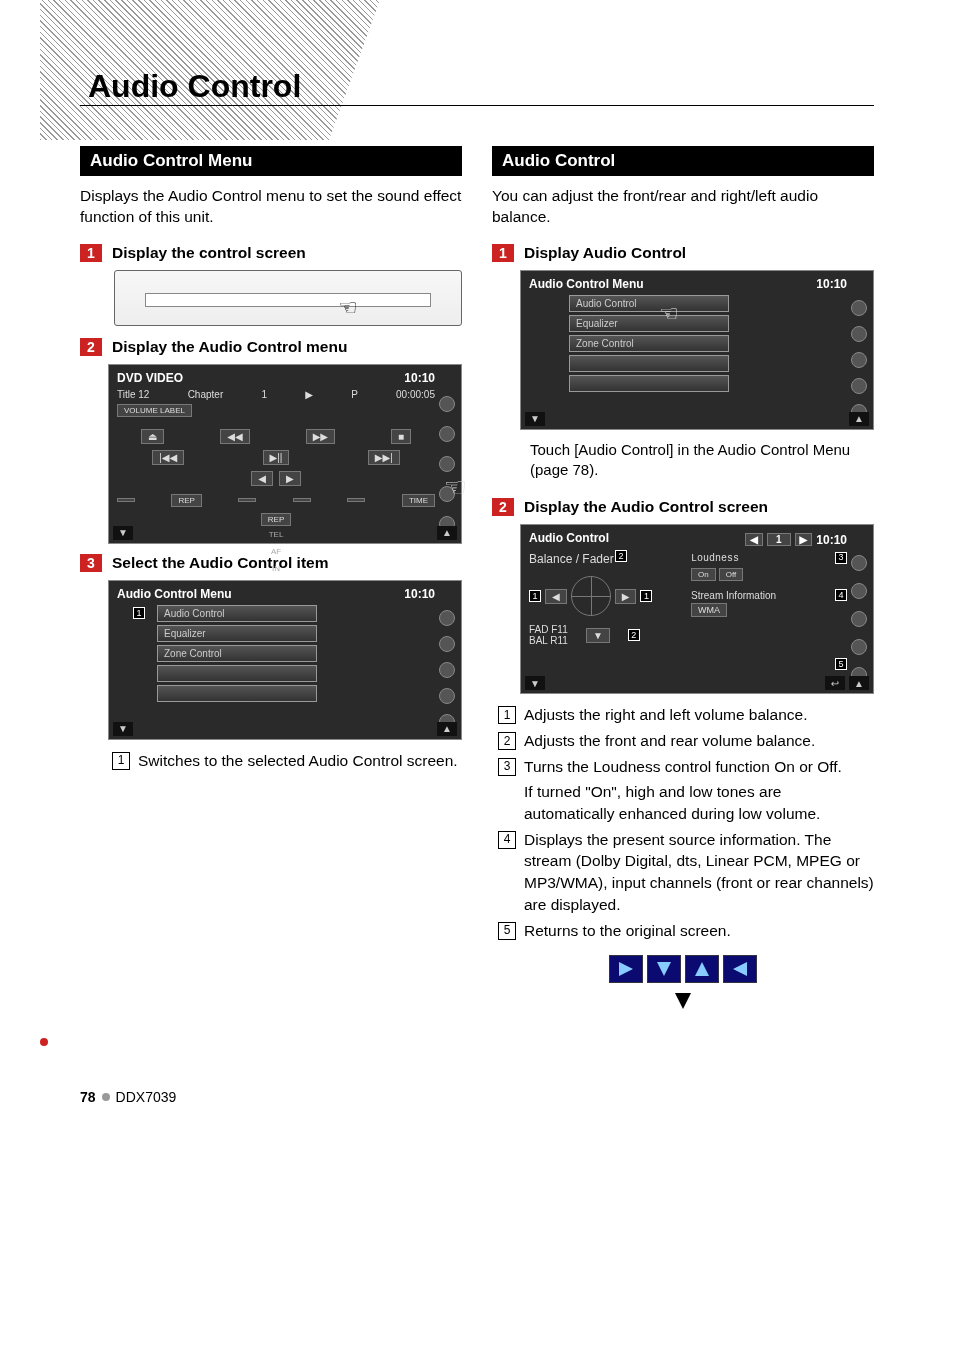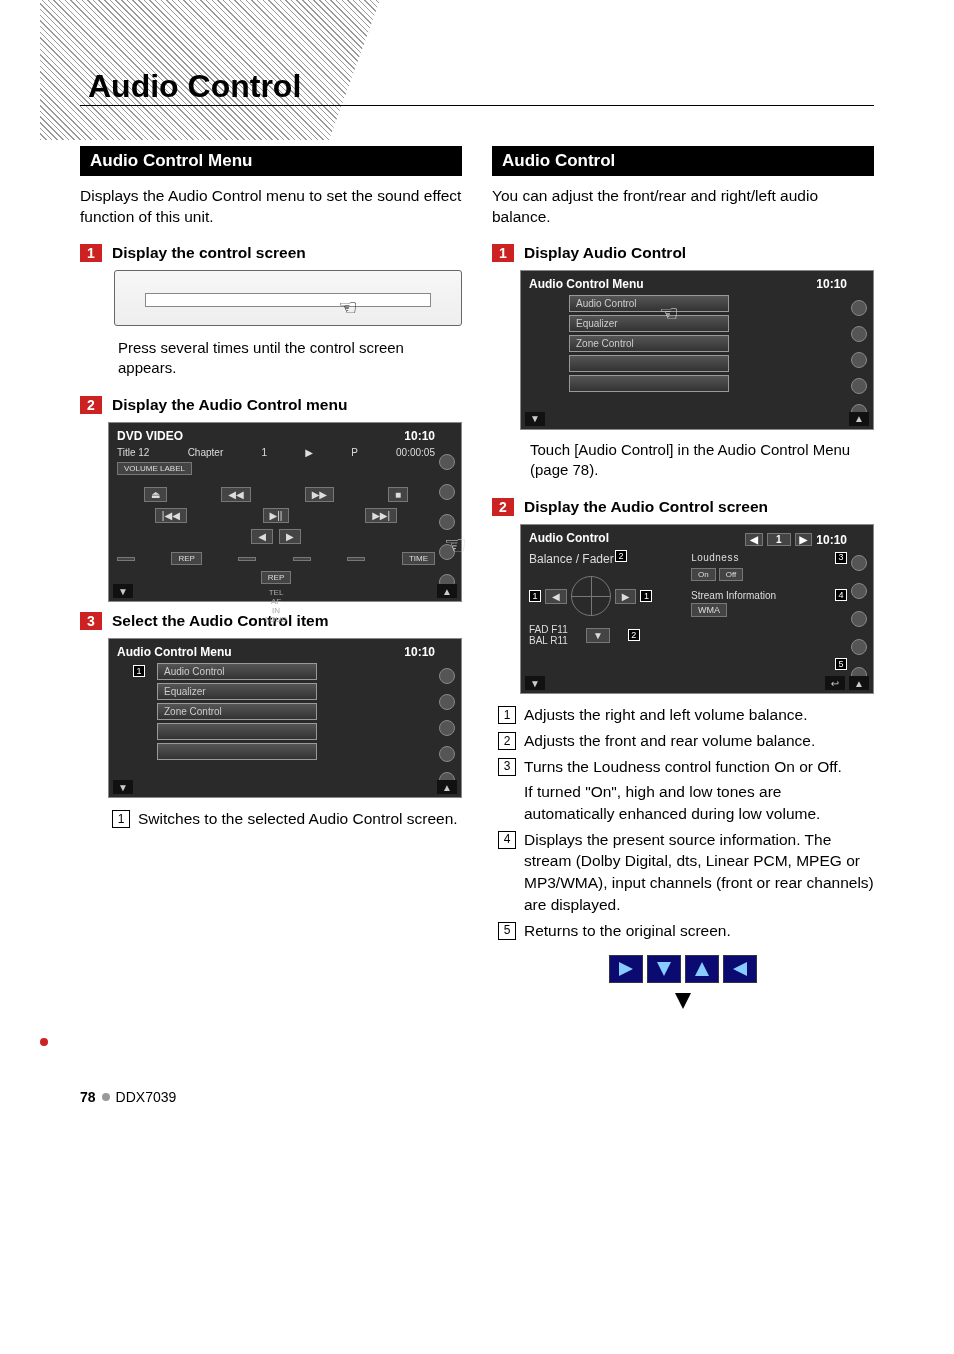--- a/index.html
+++ b/index.html
@@ -90,20 +90,21 @@
   .screen-title {
     font-weight: bold;
     color: #fff;
     font-size: 12px;
     margin-bottom: 4px;
     display: flex;
     justify-content: space-between;
   }
   .screen-row {
     display: flex;
+    gap: 8px;
     align-items: center;
     margin: 2px 0;
   }
   .screen-btn {
     border: 1px solid #777;
     background: #444;
     padding: 1px 6px;
     margin: 2px 0;
     display: inline-block;
     font-size: 10px;
@@ -255,21 +256,20 @@
       <div class="body-text">Displays the Audio Control menu to set the sound effect function of this unit.</div>
 
       <div class="step-row">
         <span class="step-num">1</span>
         <span class="step-label">Display the control screen</span>
       </div>
       <div class="control-line">
         <div class="slot"></div>
         <span class="touch-hand">☜</span>
       </div>
-      <div class="caption">Press several times until the control screen appears.</div>
 
       <div class="step-row">
         <span class="step-num">2</span>
         <span class="step-label">Display the Audio Control menu</span>
       </div>
       <div class="screen-placeholder" style="height:180px;padding-right:26px;">
         <div class="screen-title">
           <span>DVD VIDEO</span>
           <span>10:10</span>
         </div>

